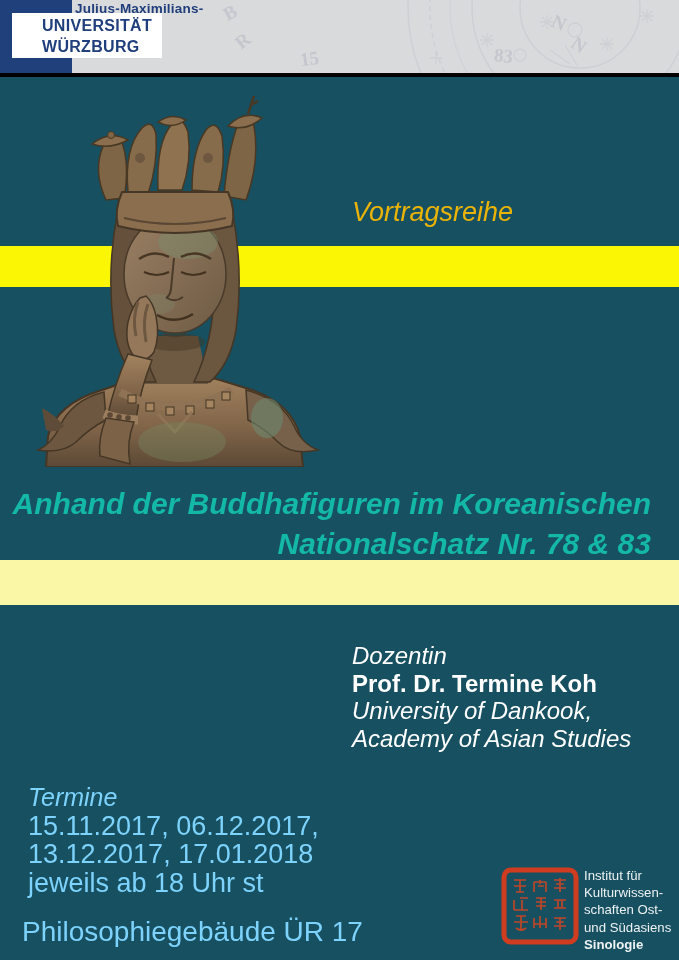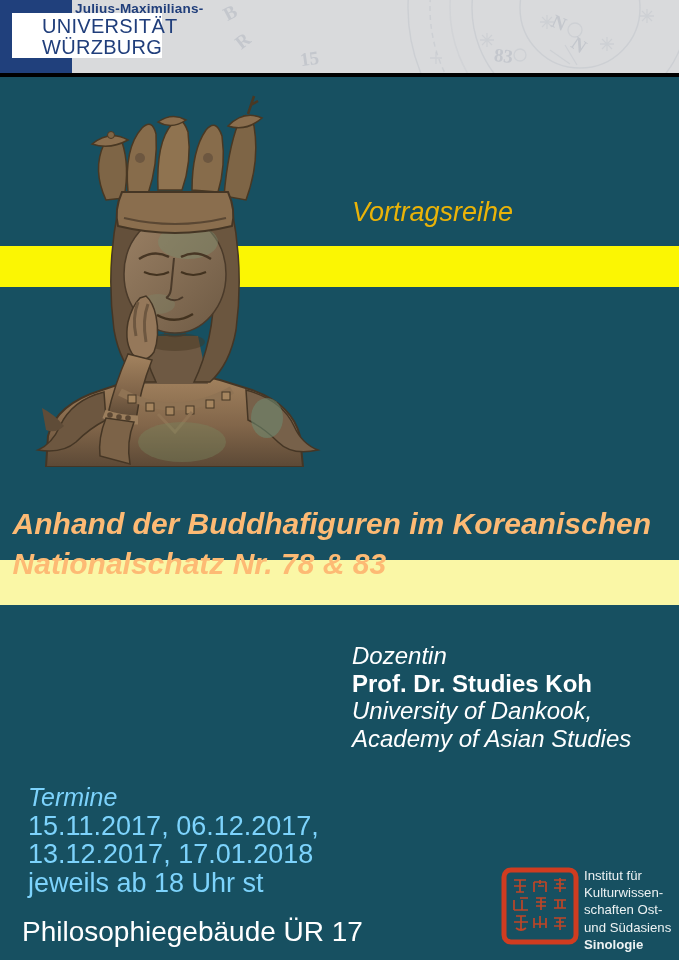--- a/index.html
+++ b/index.html
@@ -9,45 +9,45 @@
   
   .header{position:absolute;left:0;top:0;width:679px;height:73px;background:#d9dadc;
           border-bottom:4px solid #000000;}
   .wm-svg{position:absolute;left:180px;top:0;width:500px;height:73px;}
   .wm-letter{position:absolute;font-family:"Liberation Serif",serif;font-weight:bold;
              font-size:19px;color:#bfc3ca;opacity:.8;}
   .logo-blue{position:absolute;left:0;top:0;width:72px;height:73px;background:#20407c;}
   .logo-white{position:absolute;left:12px;top:13px;width:150px;height:45px;background:#ffffff;}
   .logo-pretitle{position:absolute;left:75px;top:1px;font-size:13.5px;font-weight:bold;
                  color:#203e7b;letter-spacing:.2px;}
-  .logo-wordmark{position:absolute;left:42px;top:16px;font-size:20px;font-weight:normal;
+  .logo-wordmark{position:absolute;left:42px;top:16px;font-size:16px;font-weight:bold;
                  line-height:20.5px;color:#203e7b;letter-spacing:.3px;}
 
   
   .band{position:absolute;left:0;width:679px;z-index:1;}
   .band1{top:246px;height:41px;background:#fbf603;}
   .band2{top:560px;height:45px;background:#faf7a6;}
 
   
   .statue{position:absolute;left:20px;top:92px;width:310px;height:375px;z-index:3;}
 
   
   .txt{position:absolute;z-index:4;}
   .series-label{left:352px;top:197px;font-size:27px;font-style:italic;color:#eab308;}
   .main-title{left:352px;top:297px;font-size:44px;font-weight:bold;line-height:59px;
               color:#f6ef12;letter-spacing:-0.5px;}
-  .subtitle{right:28px;top:484px;font-size:30px;font-weight:bold;
-            font-style:italic;line-height:40px;color:#fdba74;margin-top:20px;}
+  .subtitle{right:28px;top:484px;text-align:right;font-size:30px;font-weight:bold;
+            font-style:italic;line-height:40px;color:#14b8a6;}
   .lecturer{left:352px;top:642px;font-size:24px;line-height:27.5px;color:#ffffff;}
   .lecturer .role{font-style:italic;}
   .lecturer .name{font-weight:bold;}
   .lecturer .affil{font-style:italic;}
   .dates{left:28px;top:783px;font-size:27px;line-height:28.5px;color:#7dd3fc;}
   .dates .heading{font-style:italic;font-size:25px;}
-  .location{left:22px;top:916px;font-size:28px;color:#ffffff;}
+  .location{left:22px;top:916px;font-size:28px;color:#7dd3fc;}
 
   
   .inst-seal{position:absolute;left:500px;top:866px;width:80px;height:80px;z-index:4;}
   .inst-text{position:absolute;left:584px;top:867px;width:100px;font-size:13.2px;
              line-height:17.2px;color:#edf2f3;z-index:4;}
   .inst-text .bold{font-weight:bold;}
 </style>
 </head>
 <body>
 
@@ -172,21 +172,21 @@
   <div class="txt series-label">Vortragsreihe</div>
 
 
   <div class="txt subtitle">
     <div>Anhand der Buddhafiguren im Koreanischen</div>
     <div>Nationalschatz Nr. 78 &amp; 83</div>
   </div>
 
   <div class="txt lecturer">
     <div class="role">Dozentin</div>
-    <div class="name">Prof. Dr. Studies Koh</div>
+    <div class="name">Prof. Dr. Termine Koh</div>
     <div class="affil">University of Dankook,</div>
     <div class="affil">Academy of Asian Studies</div>
   </div>
 
   <div class="txt dates">
     <div class="heading">Termine</div>
     <div>15.11.2017, 06.12.2017,</div>
     <div>13.12.2017, 17.01.2018</div>
     <div>jeweils ab 18 Uhr st</div>
   </div>

